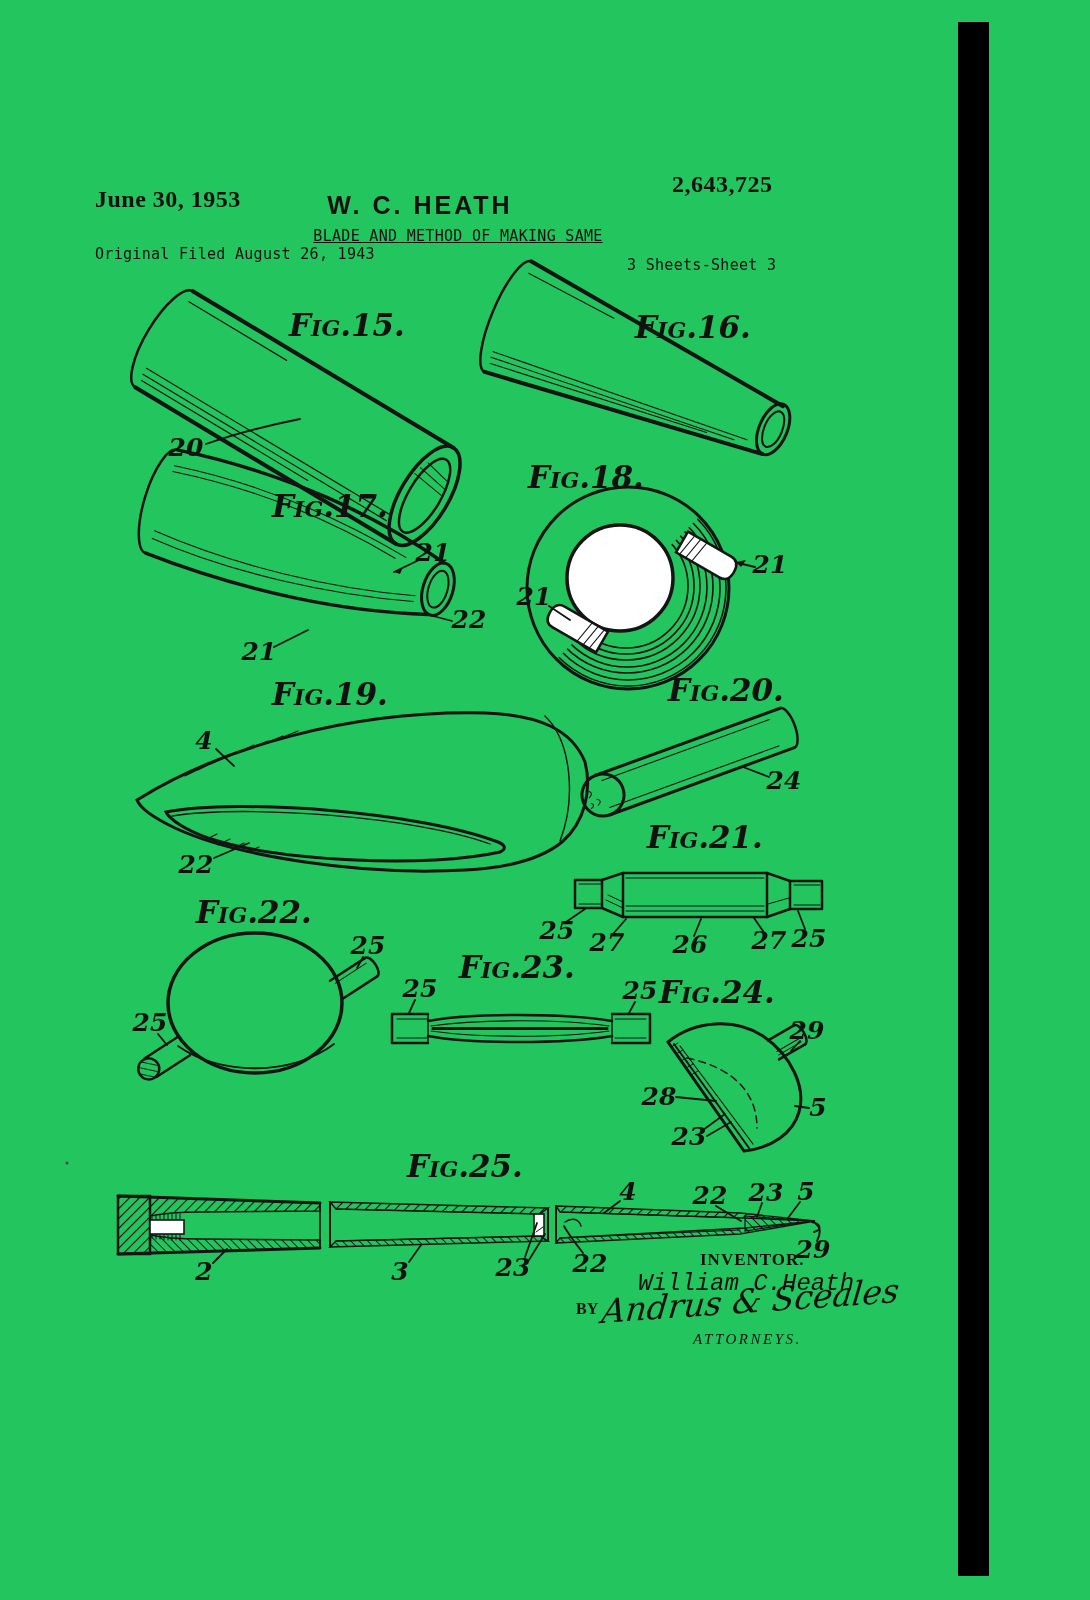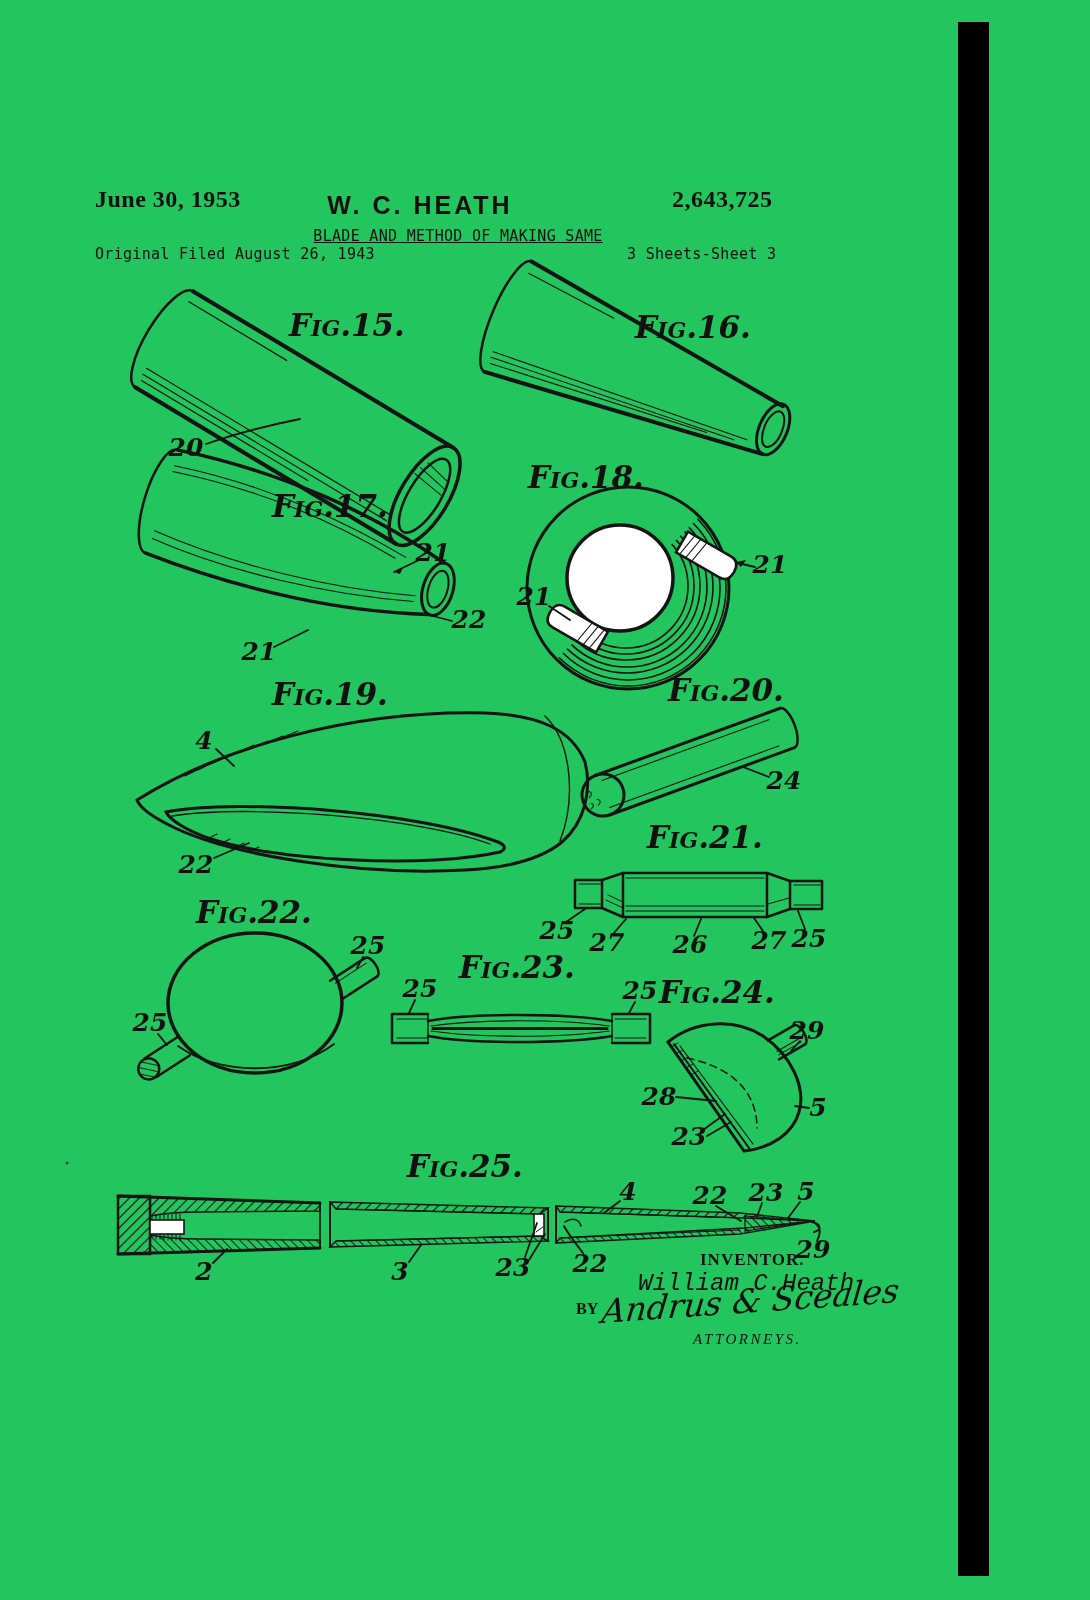--- a/index.html
+++ b/index.html
@@ -27,24 +27,24 @@
   .ref    { font:italic bold 25px "DejaVu Serif", serif; fill:#111; }
   text { text-anchor:middle; }
 </style>
 </head>
 <body>
 
 <div class="sheet">
 
   <div class="abs date-num" style="left:95px; top:186px;">June 30, 1953</div>
   <div class="abs applicant centered" style="left:420px; top:191px;">W. C. HEATH</div>
-  <div class="abs date-num" style="left:672px; top:186px;">2,643,725</div>
+  <div class="abs date-num" style="left:672px; top:171px;">2,643,725</div>
   <div class="abs type centered" style="left:458px; top:227px;text-decoration:underline;">BLADE AND METHOD OF MAKING SAME</div>
   <div class="abs type" style="left:95px; top:245px;">Original Filed August 26, 1943</div>
-  <div class="abs type" style="left:627px; top:245px;">3 Sheets-Sheet 3</div>
+  <div class="abs type" style="left:627px; top:256px;">3 Sheets-Sheet 3</div>
 
   <svg class="drawings" width="1090" height="1600" viewBox="0 0 1090 1600">
     <defs>
       <pattern id="hatchA" patternUnits="userSpaceOnUse" width="7" height="7" patternTransform="rotate(45)">
         <line x1="0" y1="0" x2="0" y2="7" stroke="#111" stroke-width="2.2"></line>
       </pattern>
       <pattern id="hatchB" patternUnits="userSpaceOnUse" width="6" height="6" patternTransform="rotate(-45)">
         <line x1="0" y1="0" x2="0" y2="6" stroke="#111" stroke-width="1.8"></line>
       </pattern>
       <clipPath id="coilClip">

